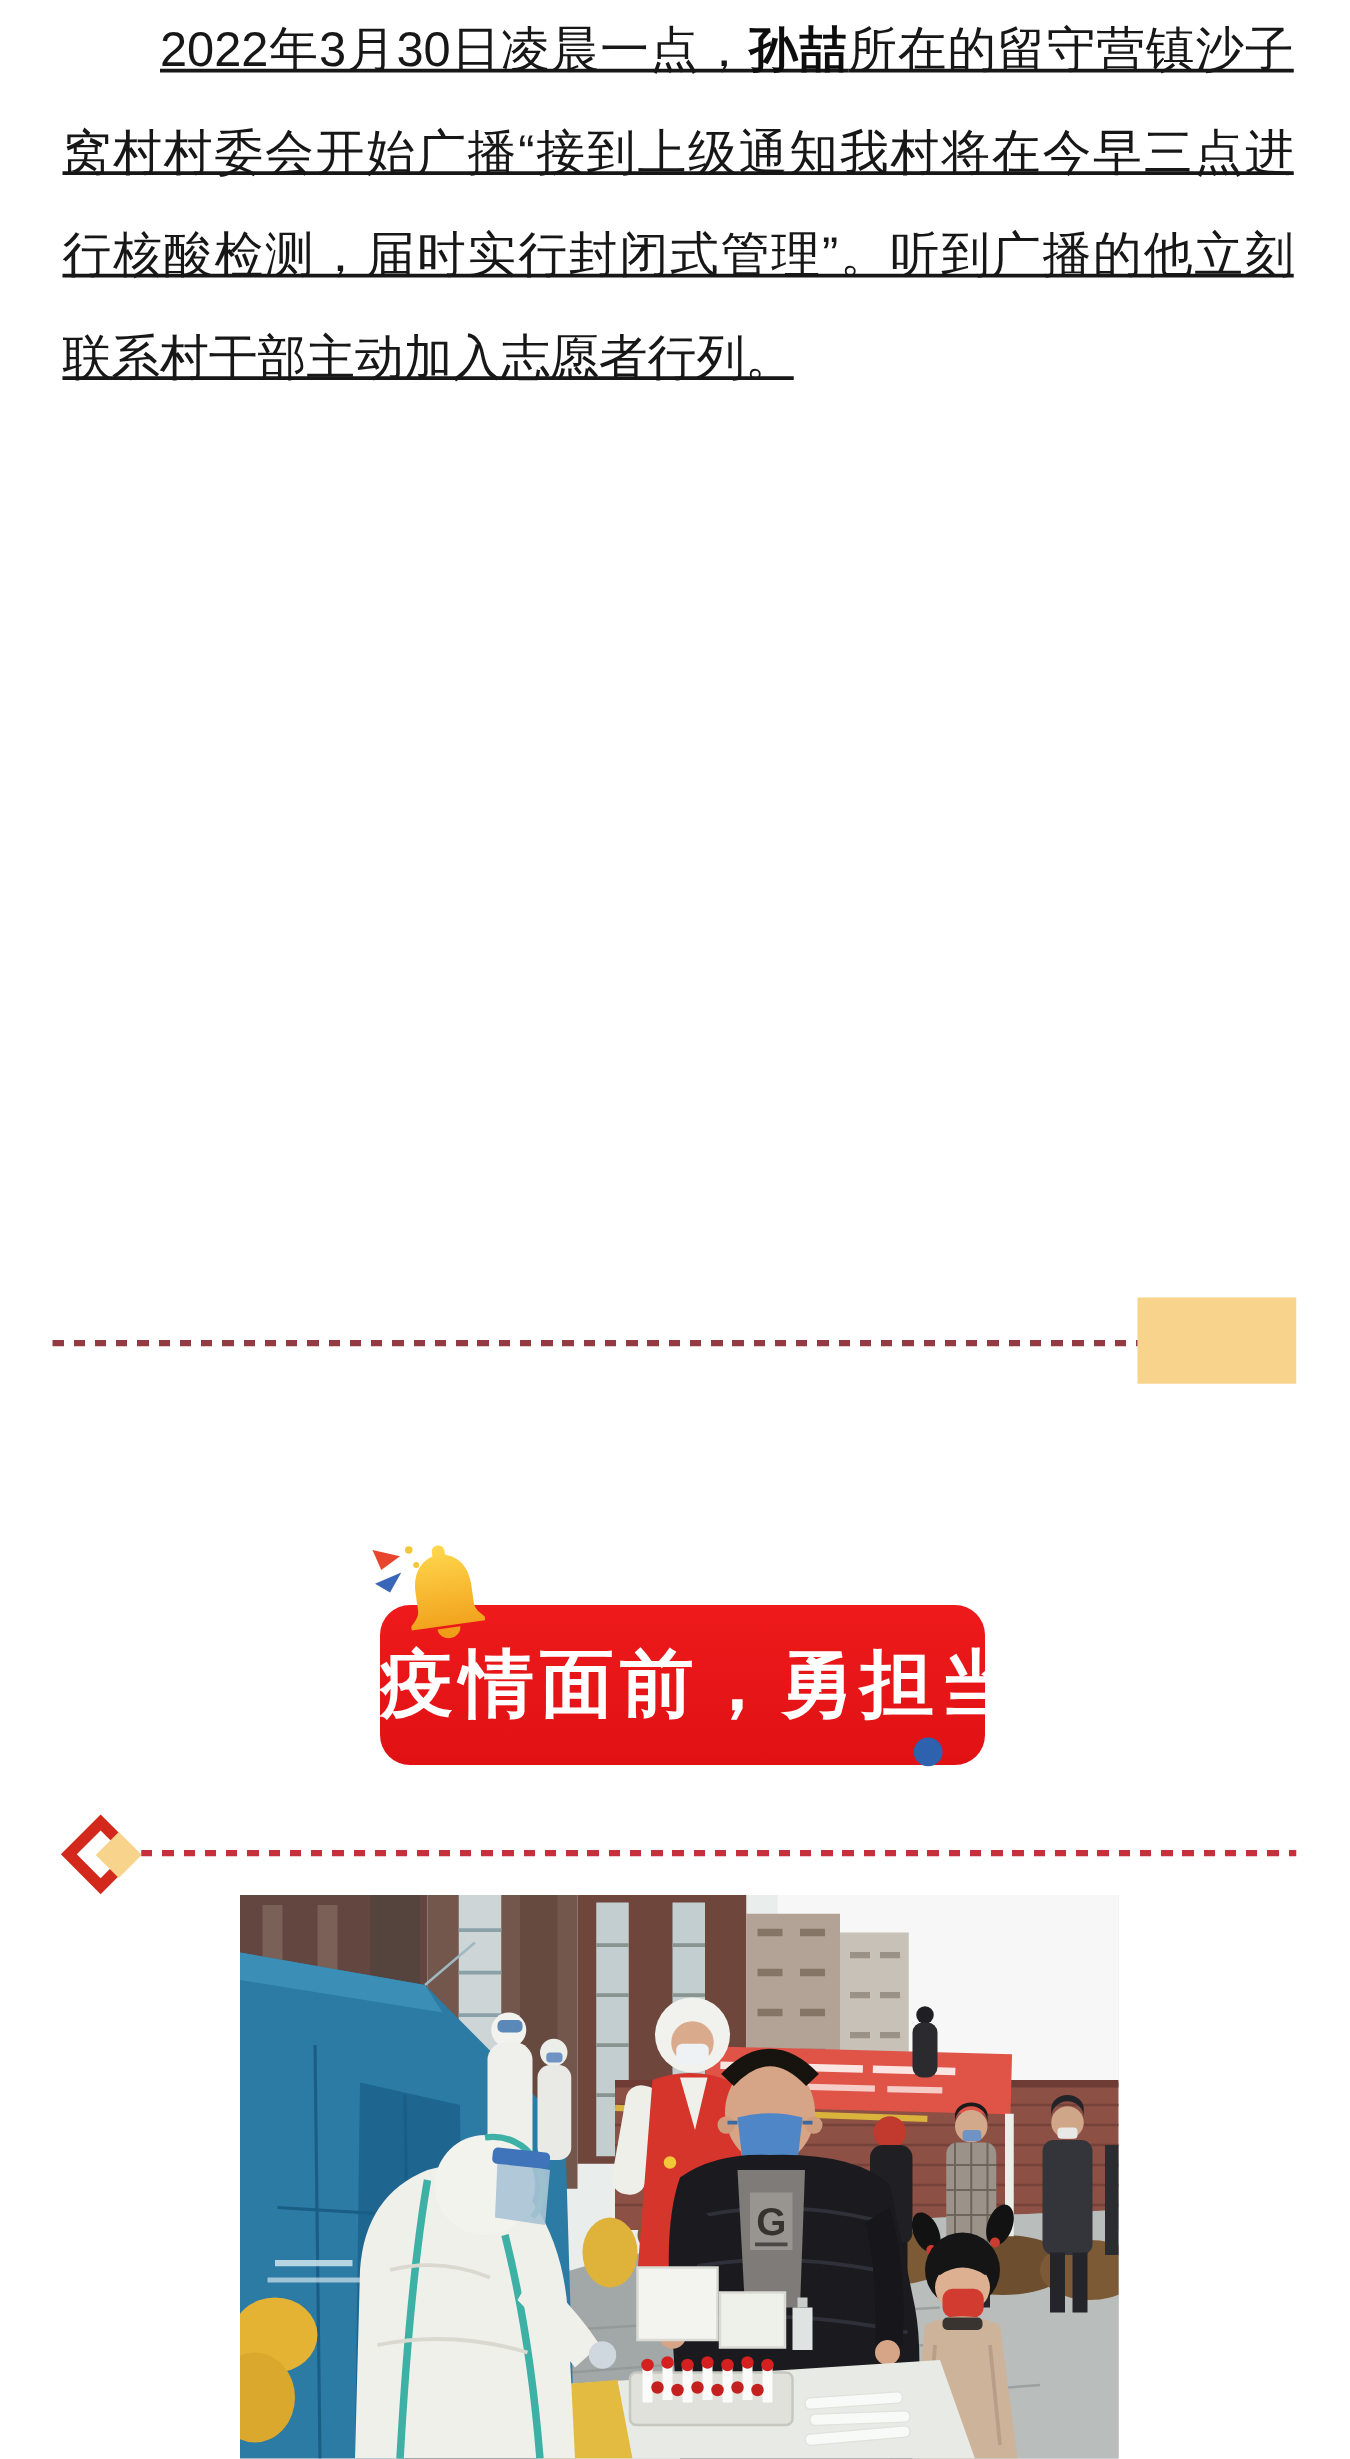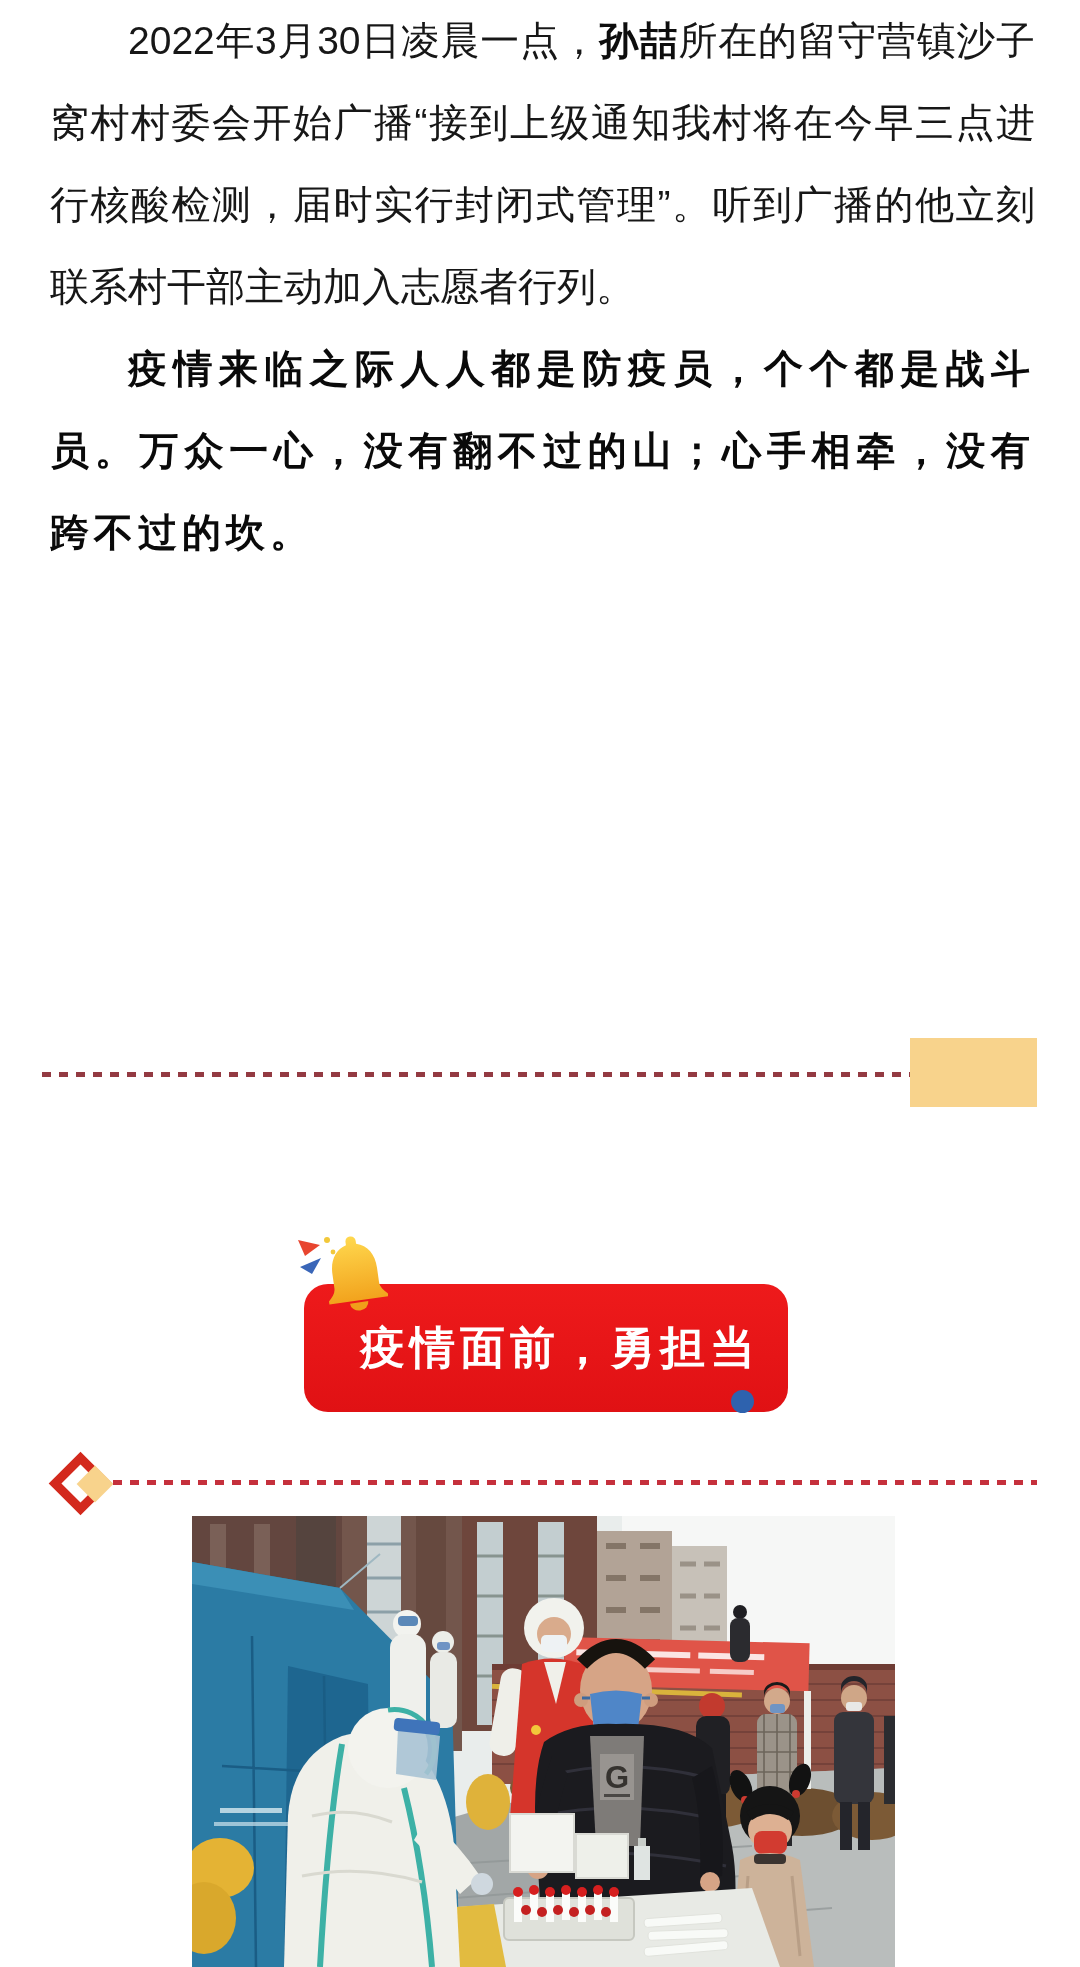--- a/index.html
+++ b/index.html
@@ -8,41 +8,41 @@
     background:#ffffff;
     font-family:"Liberation Sans","DejaVu Sans",sans-serif;
   }
   
   .article{
     position:absolute;left:0;top:0;width:1080px;
     padding:0 45px 0 50px;box-sizing:border-box;
     font-size:39px;line-height:82px;color:#171717;
     text-align:justify;letter-spacing:0;
   }
-  .article p{margin:0;text-indent:2em;}
+  .article p{margin:0;text-indent:2em;text-decoration:underline;}
   .article b{font-weight:700;color:#0d0d0d;}
   .article p.bold{font-weight:700;letter-spacing:5px;color:#0a0a0a;}
   
   .sep1-line{
     position:absolute;left:42px;top:1072px;width:868px;height:5px;
     background-image:repeating-linear-gradient(90deg,#933a42 0 9px,transparent 9px 17px);
   }
   .sep1-rect{
     position:absolute;left:910px;top:1038px;width:127px;height:69px;
     background:#f8d38c;
   }
   
   .banner-wrap{
     position:absolute;left:304px;top:1284px;width:484px;height:128px;
     background:linear-gradient(180deg,#ee1a1b,#e01114);
     border-radius:24px;
     display:flex;align-items:center;justify-content:center;
   }
   .banner-title{
-    color:#ffffff;font-size:45px;font-weight:700;letter-spacing:5px;
+    color:#ffffff;font-size:59px;font-weight:700;letter-spacing:5px;
     padding-left:28px;white-space:nowrap;
   }
   .bell{position:absolute;left:18px;top:-52px;width:66px;height:86px;}
   .confetti{position:absolute;left:-10px;top:-48px;width:44px;height:52px;}
   .blue-dot{
     position:absolute;right:34px;top:106px;width:23px;height:23px;border-radius:50%;
     background:#2e62ae;
   }
   
   .diamond-red{
@@ -62,21 +62,20 @@
     position:absolute;left:192px;top:1516px;width:703px;height:451px;
     overflow:hidden;background:#eef1f0;
   }
   .photo svg{display:block;}
 </style>
 </head>
 <body>
 
 <div class="article">
   <p><span>2022年3月30日凌晨一点，</span><b>孙喆</b><span>所在的留守营镇沙子窝村村委会开始广播“接到上级通知我村将在今早三点进行核酸检测，届时实行封闭式管理”。听到广播的他立刻联系村干部主动加入志愿者行列。</span></p>
-  <p class="bold">疫情来临之际人人都是防疫员，个个都是战斗员。万众一心，没有翻不过的山；心手相牵，没有跨不过的坎。</p>
 </div>
 
 <div class="sep1-rect"></div>
 <div class="sep1-line"></div>
 
 <div class="banner-wrap">
   <svg class="confetti" viewBox="0 0 44 52">
     <polygon points="4,4 26,9 11,20" fill="#e8452f"></polygon>
     <polygon points="6,31 27,22 18,38" fill="#3a66b8"></polygon>
     <circle cx="33" cy="4" r="3" fill="#f2c83a"></circle>

